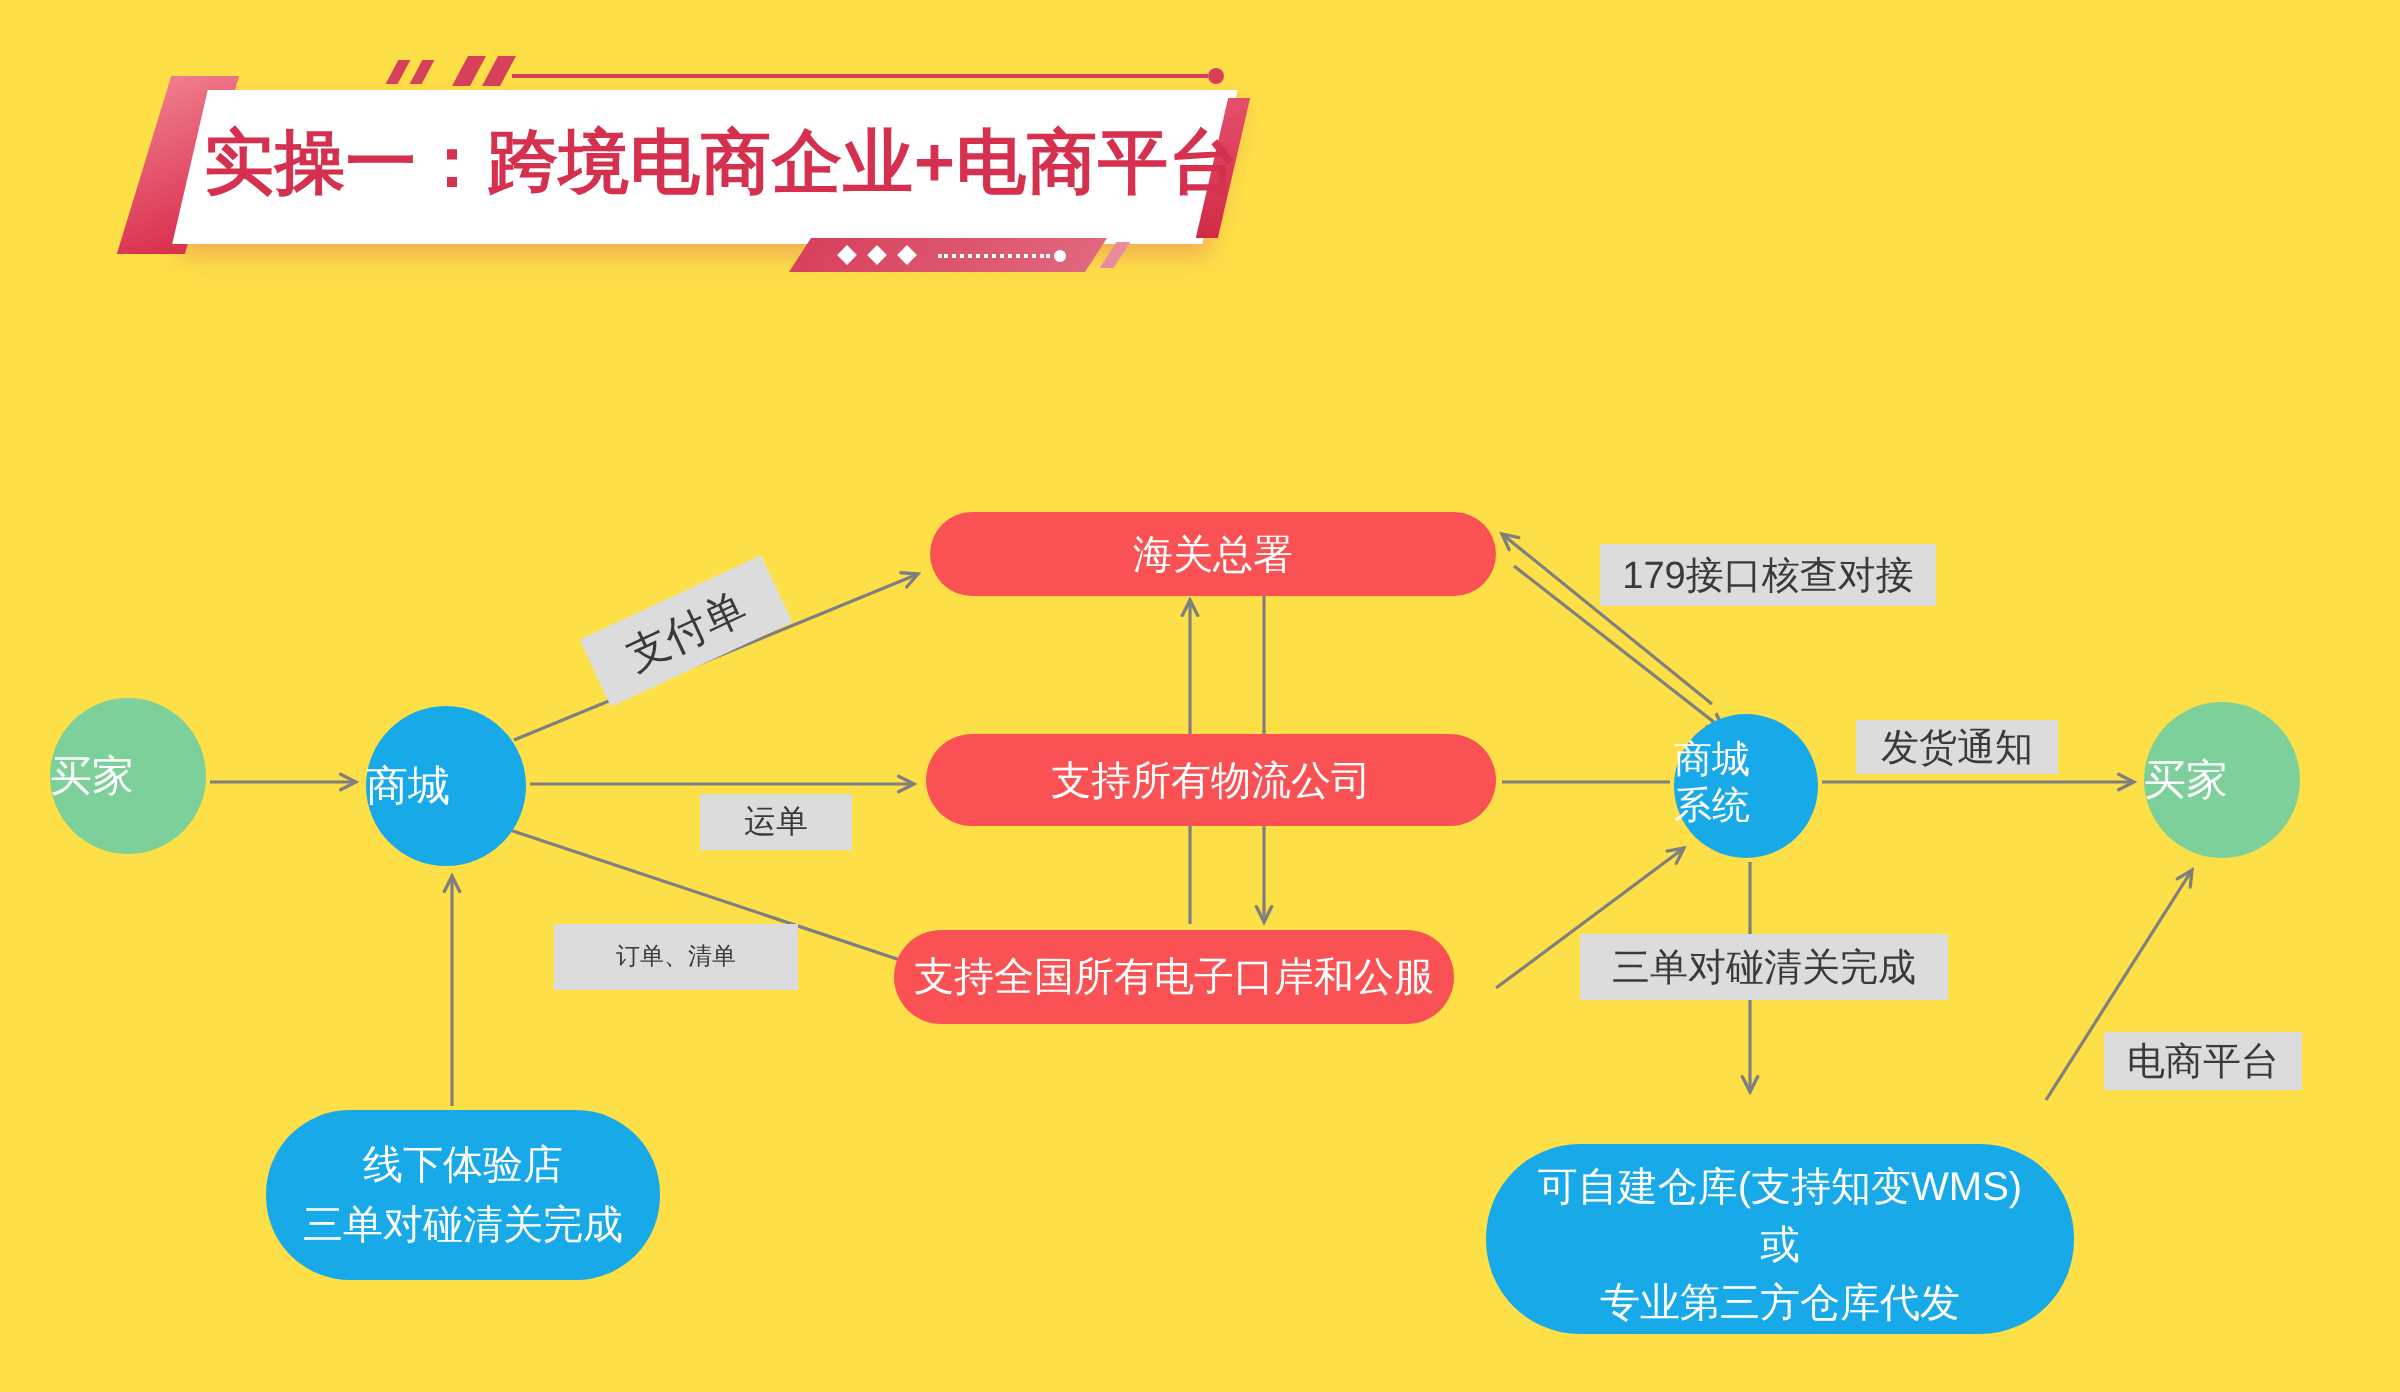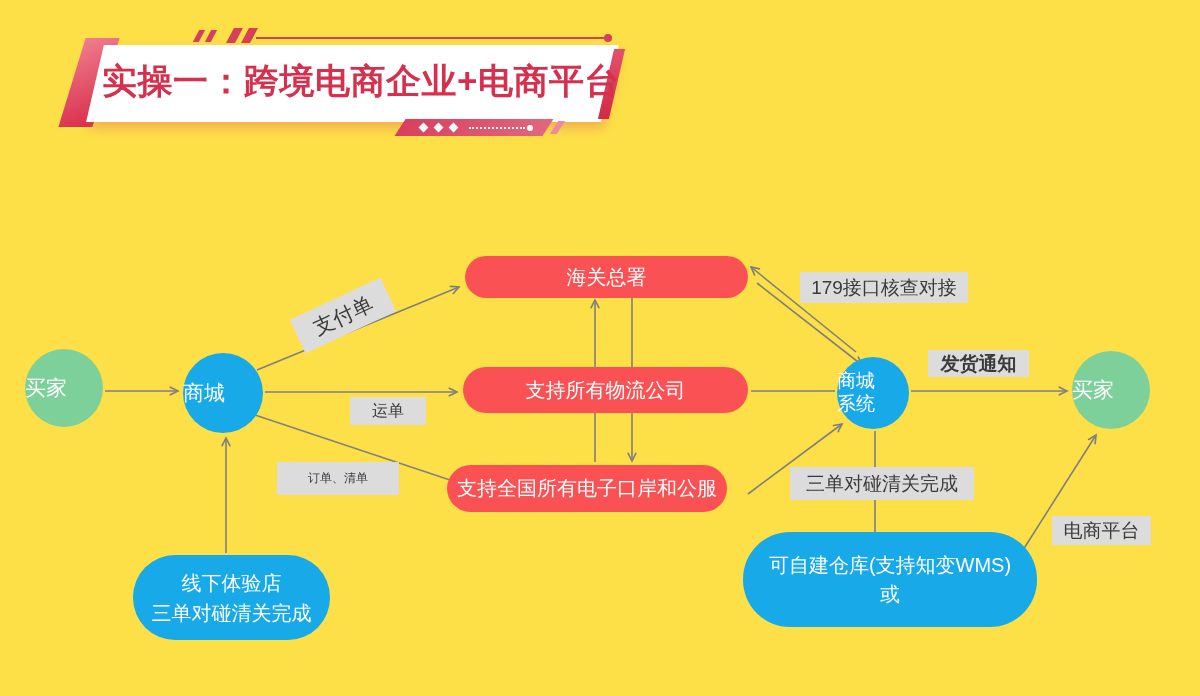--- a/index.html
+++ b/index.html
@@ -121,32 +121,33 @@
 
   <div class="circle green" style="left:1072px;top:351px;width:78px;height:78px;">
     <span>买家</span>
   </div>
 
   <div class="pill pill-blue" style="left:133px;top:555px;width:197px;height:85px;border-radius:42px;">
     <span>线下体验店</span>
     <span>三单对碰清关完成</span>
   </div>
 
-  <div class="pill pill-blue" style="left:743px;top:532px;width:294px;height:95px;border-radius:47px;line-height:1.45;">
+  <div class="pill pill-blue" style="left:743px;top:572px;width:294px;height:95px;border-radius:47px;line-height:1.45;justify-content:flex-end;">
     <span>可自建仓库(支持知变WMS)</span>
     <span>或</span>
+    <span>专业第三方仓库代发</span>
   </div>
 
   <div class="glabel" style="left:293px;top:297px;width:100px;height:37px;transform:rotate(-25deg);font-size:21px;">支付单</div>
 
   <div class="glabel" style="left:350px;top:361px;width:76px;height:28px;font-size:16px;margin-top:36px;">运单</div>
 
   <div class="glabel" style="left:277px;top:462px;width:122px;height:33px;font-size:12px;">订单、清单</div>
 
   <div class="glabel" style="left:800px;top:272px;width:168px;height:31px;">179接口核查对接</div>
 
-  <div class="glabel" style="left:928px;top:350px;width:101px;height:27px;font-weight:bold;">发货通知</div>
+  <div class="glabel" style="left:928px;top:360px;width:101px;height:27px;">发货通知</div>
 
   <div class="glabel" style="left:790px;top:467px;width:184px;height:33px;">三单对碰清关完成</div>
 
   <div class="glabel" style="left:1052px;top:516px;width:99px;height:29px;">电商平台</div>
 
 </div>
 
 </body></html>

